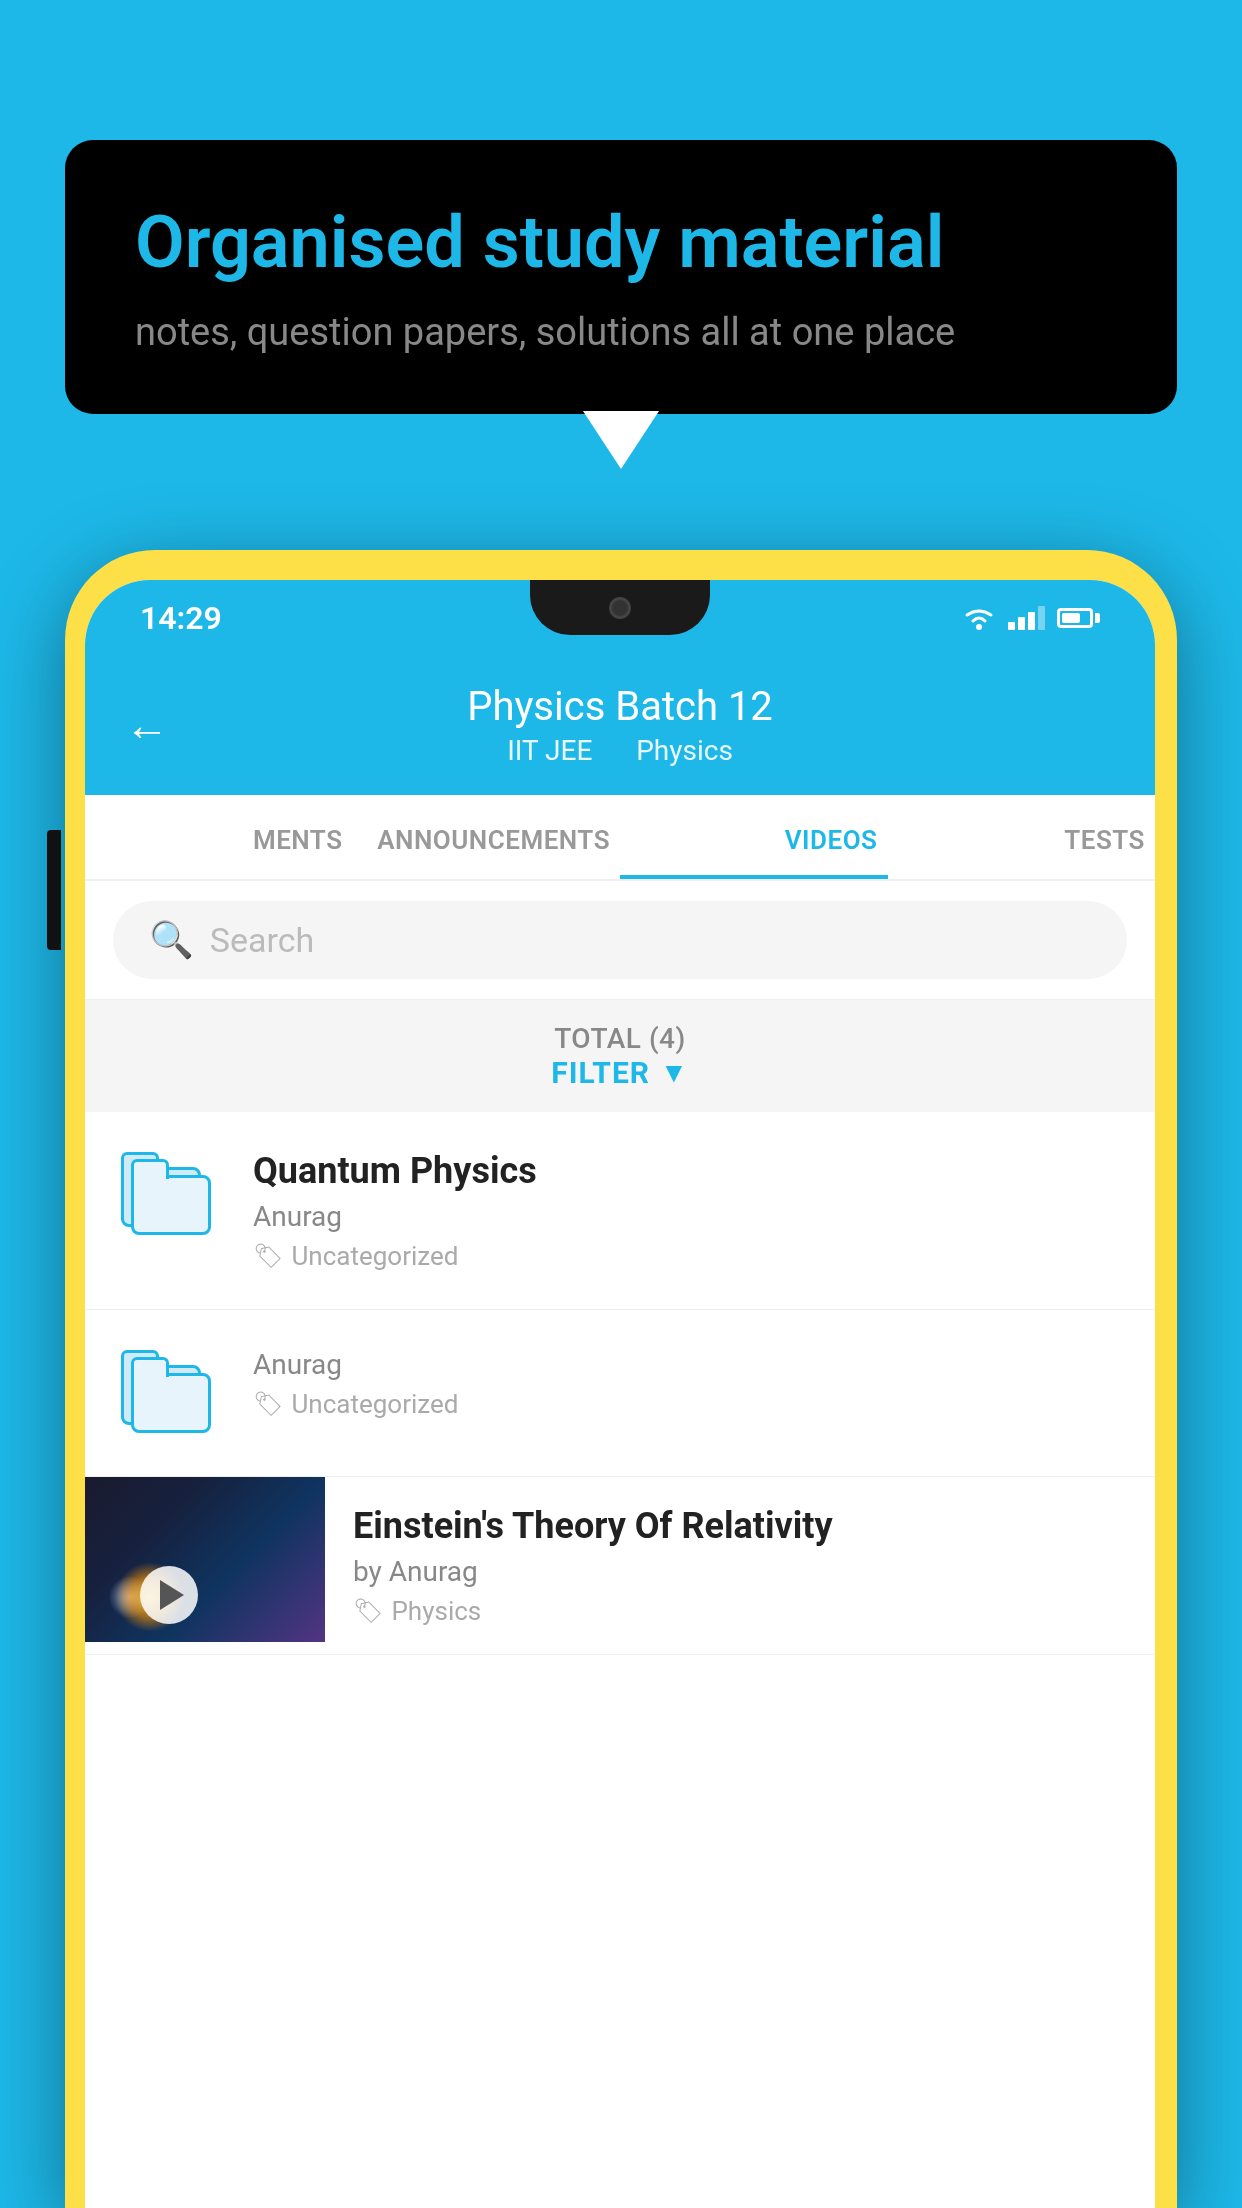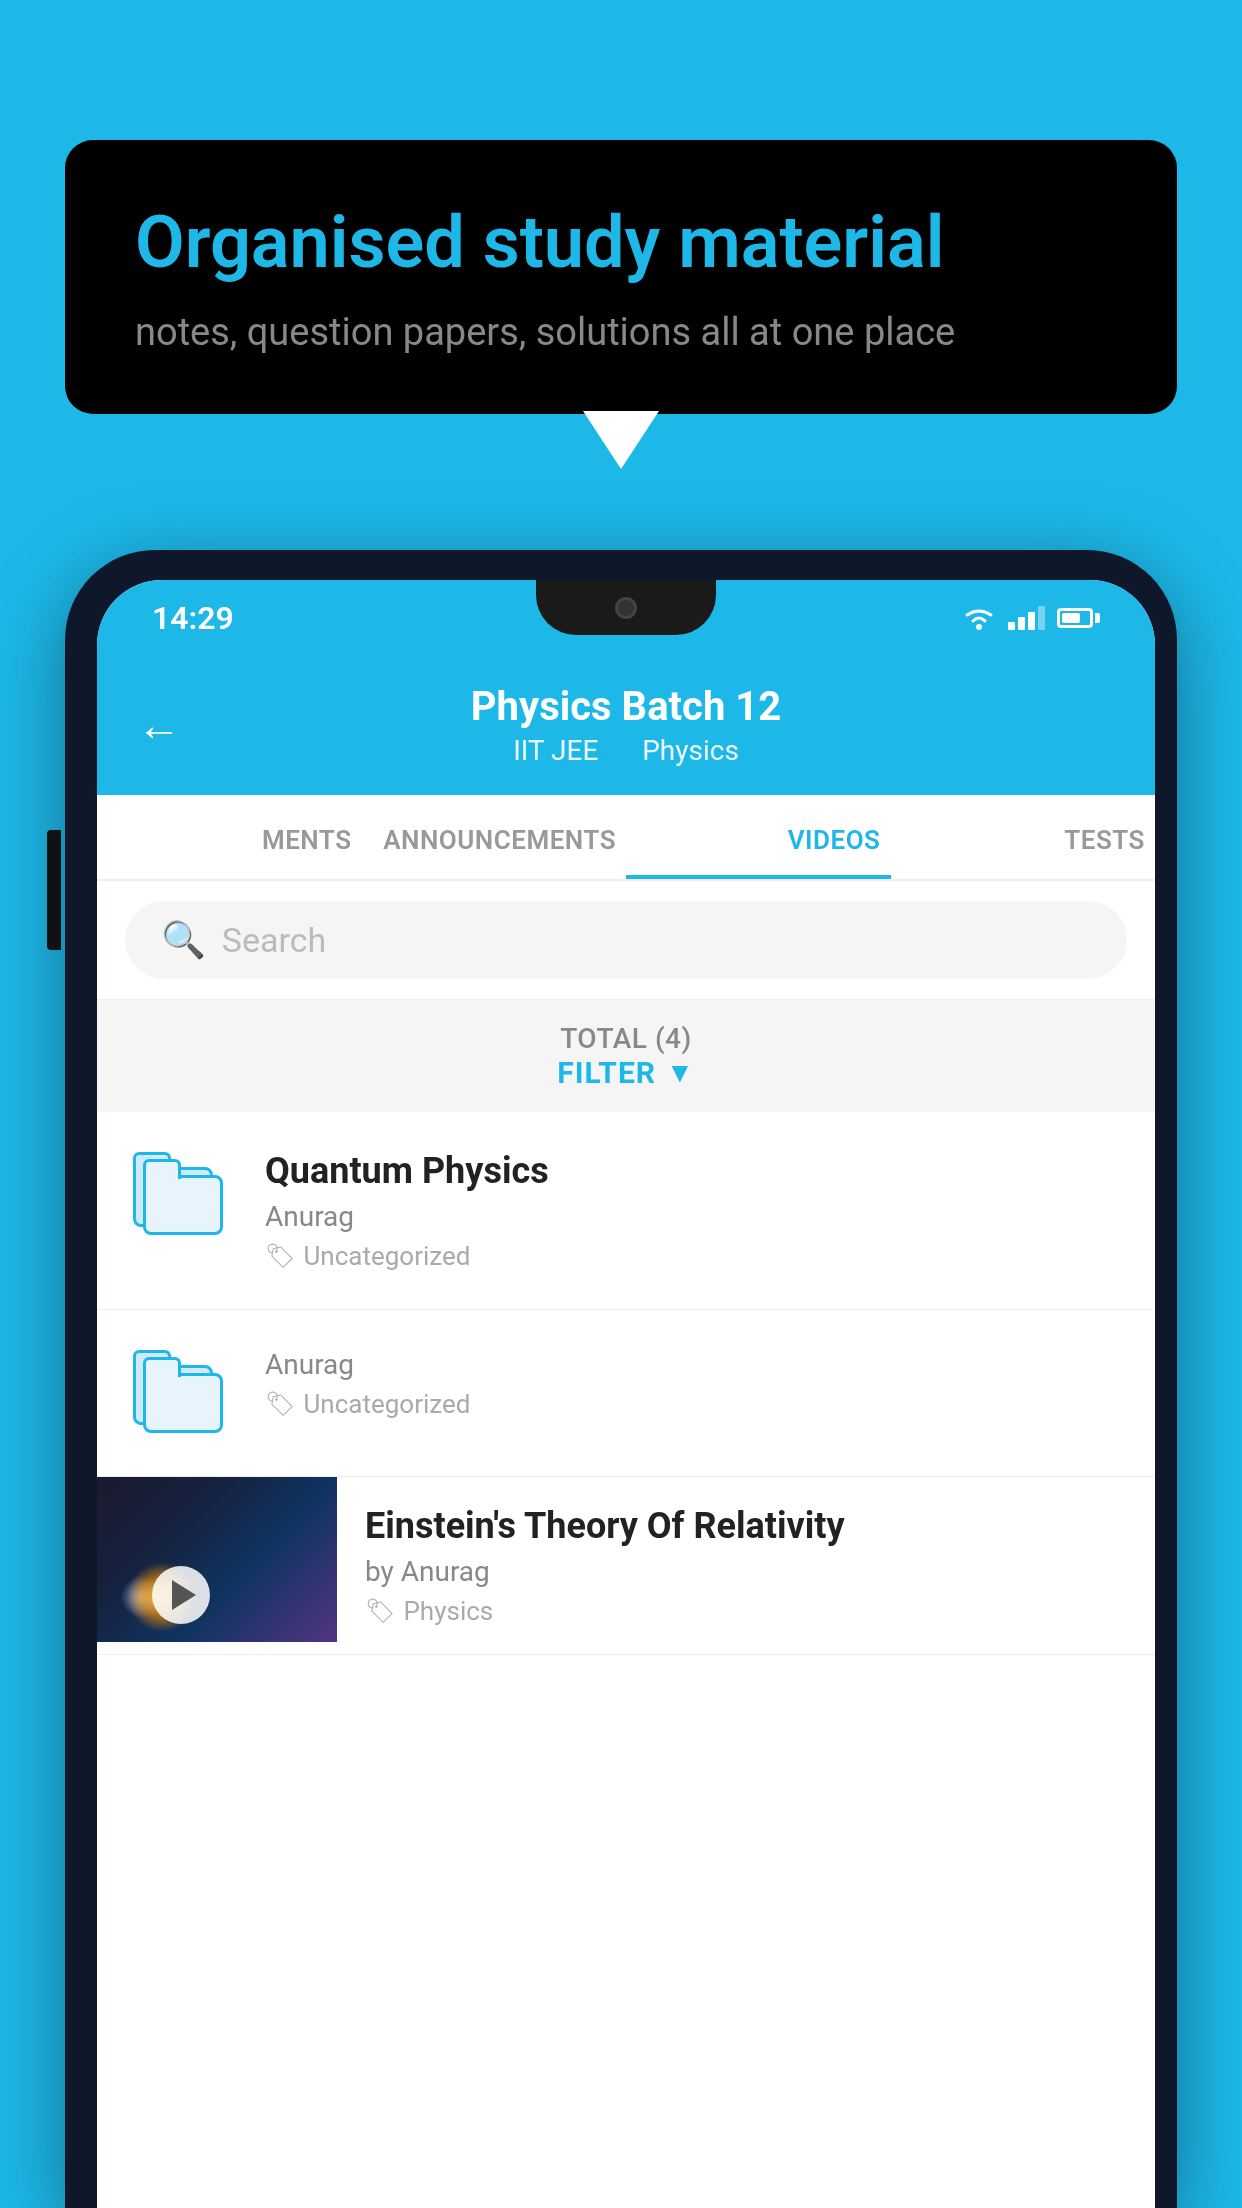--- a/index.html
+++ b/index.html
@@ -56,23 +56,23 @@
       font-weight: 400;
     }
 
     
     .phone-frame {
       position: absolute;
       top: 550px;
       left: 65px;
       right: 65px;
       bottom: 0;
-      background: #0f172a;
+      background: #fde047;
       border-radius: 90px 90px 0 0;
-      padding: 30px 22px 0 32px;
+      padding: 30px 22px 0 20px;
       box-shadow: 0 20px 80px rgba(0,0,0,0.4);
     }
 
     
     .phone-frame::before {
       content: '';
       position: absolute;
       left: -18px;
       top: 280px;
       width: 14px;
@@ -158,21 +158,21 @@
       font-weight: 300;
     }
 
     .header-title-group {
       text-align: center;
     }
 
     .header-title {
       color: white;
       font-size: 40px;
-      font-weight: 700;
+      font-weight: 400;
       text-align: center;
     }
 
     .header-subtitle {
       color: rgba(255,255,255,0.9);
       font-size: 28px;
       margin-top: 4px;
     }
 
     .header-subtitle span {

